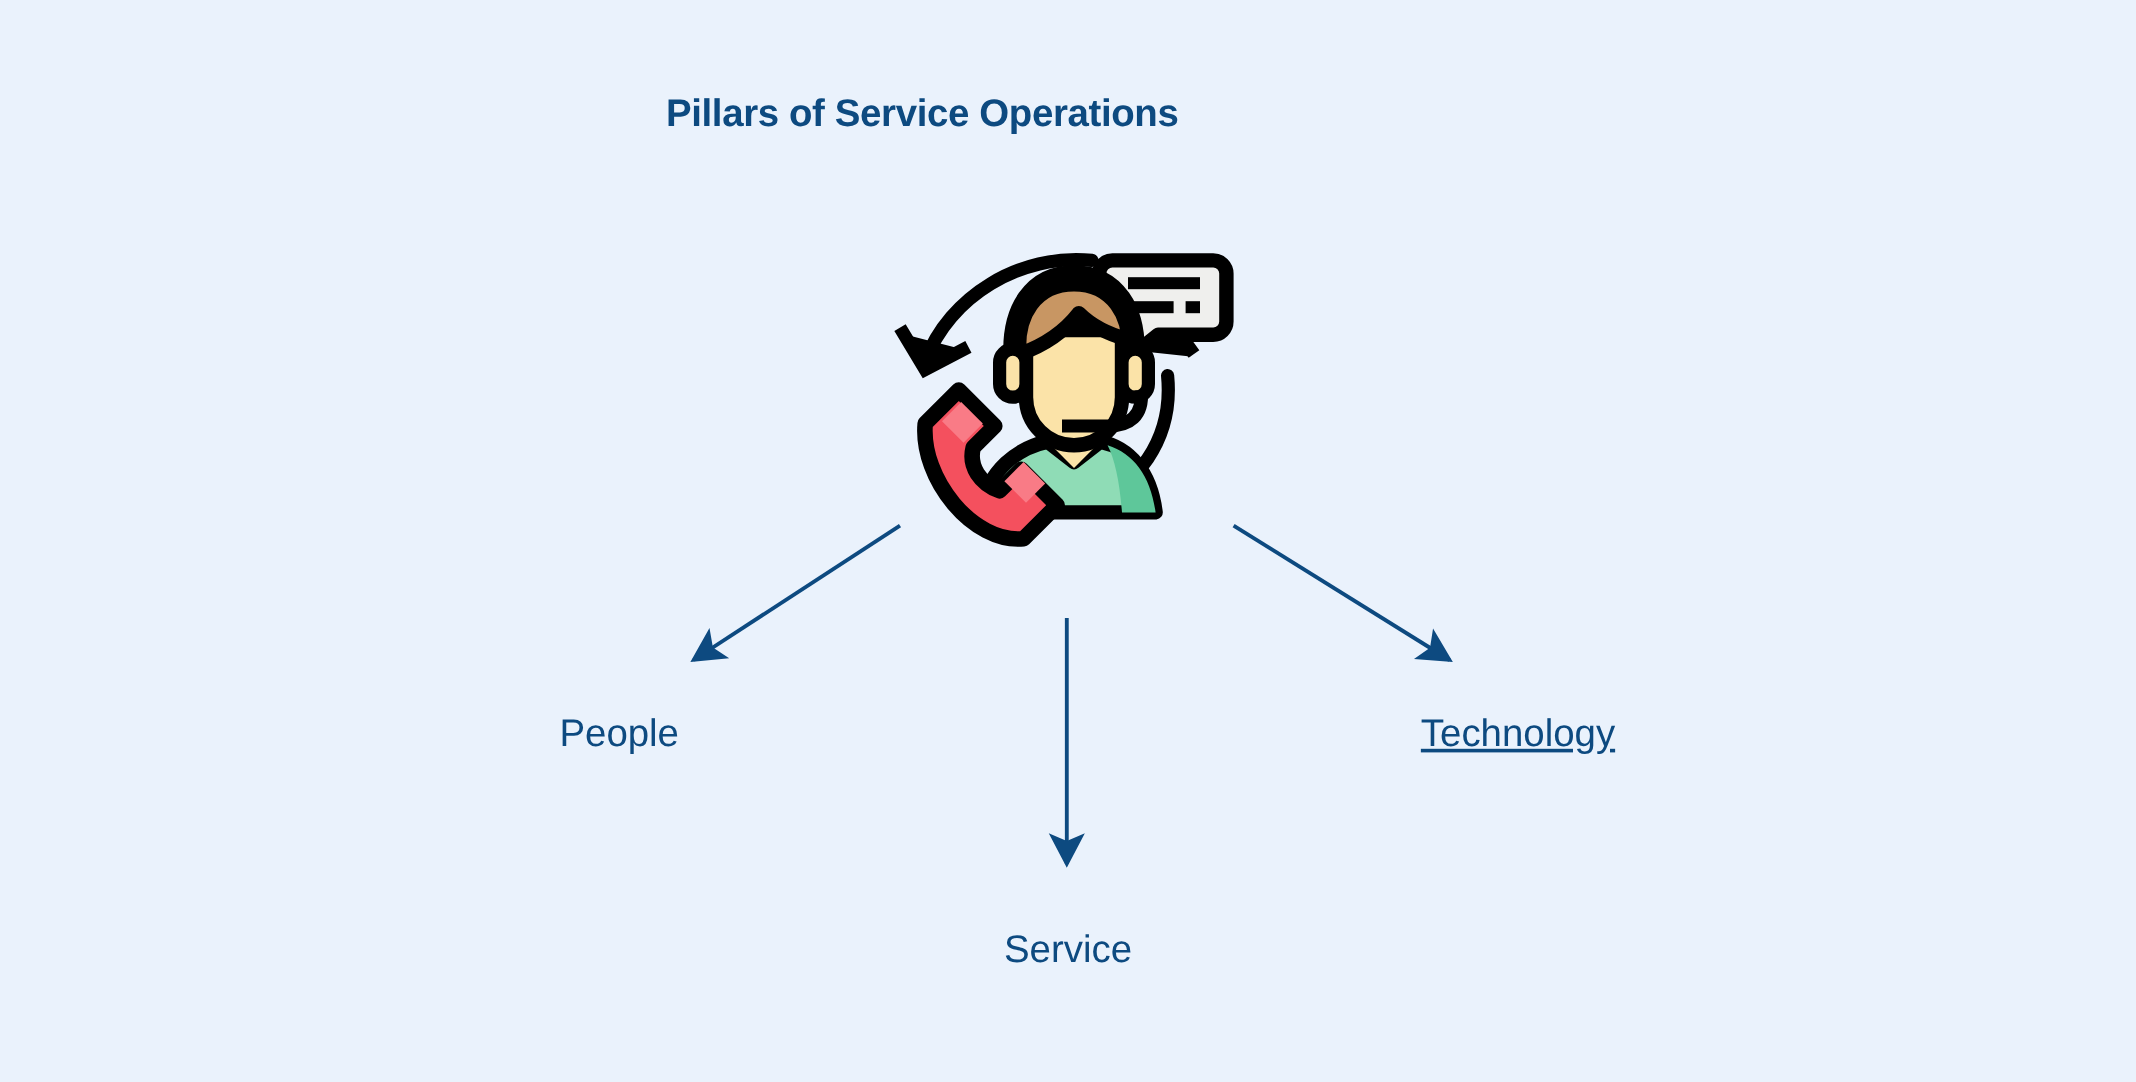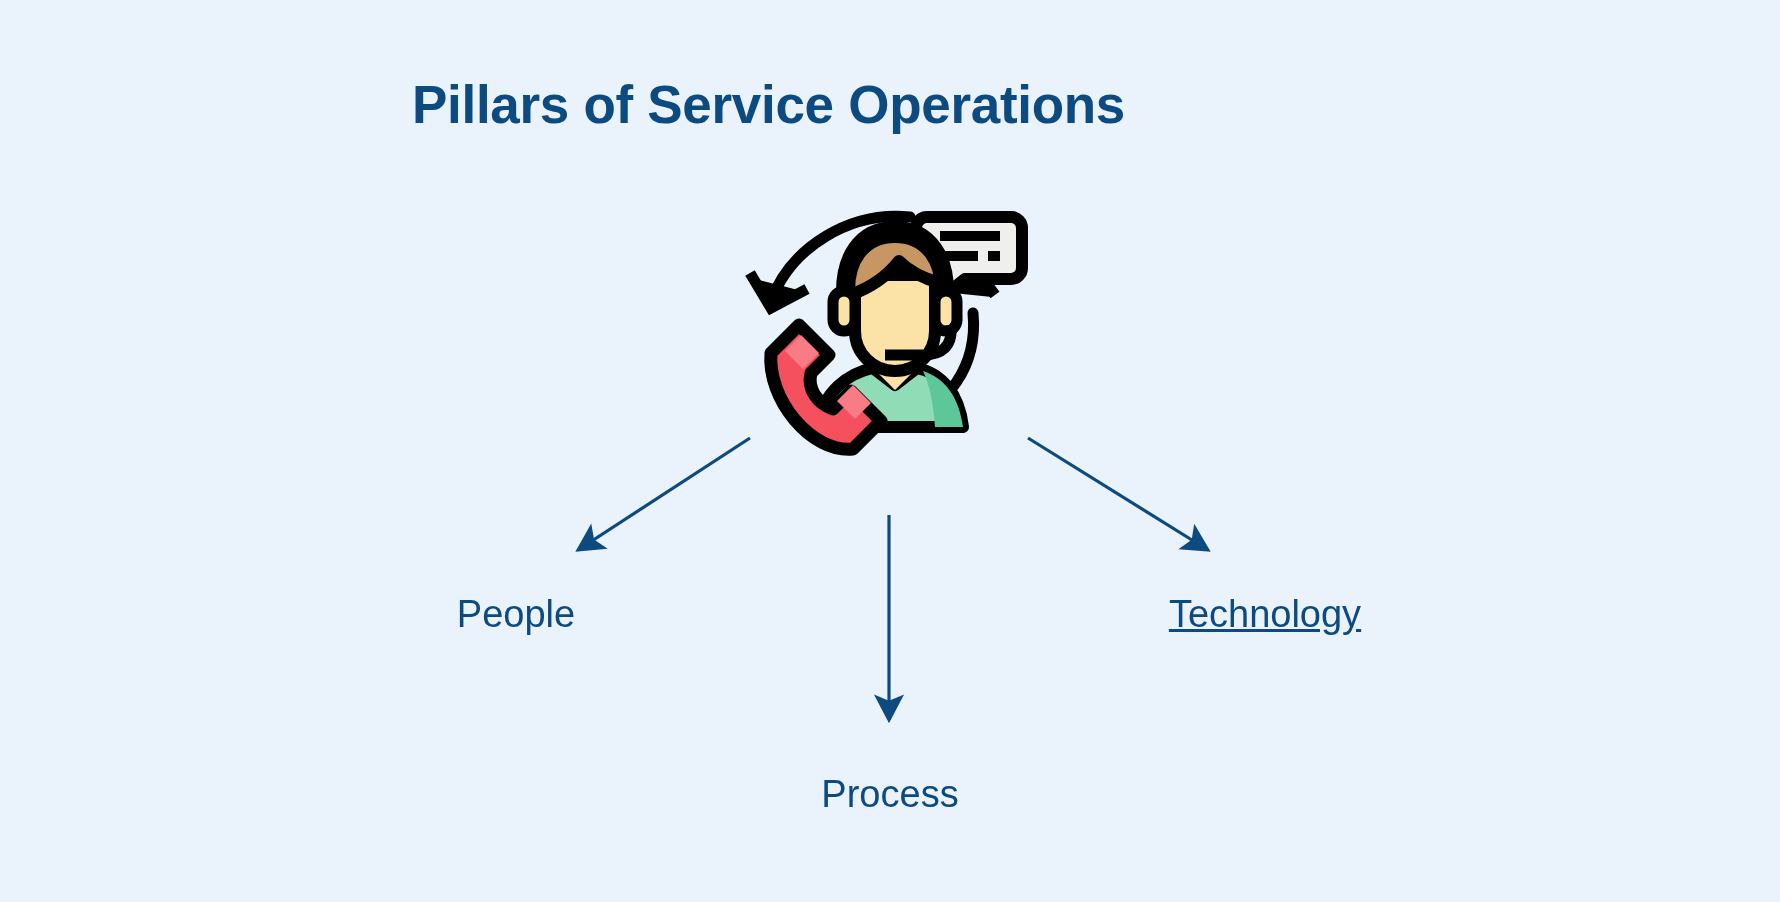--- a/index.html
+++ b/index.html
@@ -19,30 +19,30 @@
     left: 0; top: 0;
     width: 1780px;
     height: 902px;
   }
   .title {
     position: absolute;
     left: 0;
     top: 78px;
     width: 1537px;
     text-align: center;
-    font-size: 53px;
+    font-size: 32px;
     font-weight: bold;
     color: #0d4a80;
     letter-spacing: -0.3px;
     line-height: 1;
     white-space: nowrap;
   }
   .node-label {
     position: absolute;
-    font-size: 38px;
+    font-size: 32px;
     font-weight: 400;
     color: #0d4a80;
     line-height: 1;
     white-space: nowrap;
     letter-spacing: 0px;
   }
   #label-people {
     left: 406px;
     top: 595px;
     width: 220px;
@@ -138,15 +138,15 @@
       <path d="M26,148 L54,120 L84,150 L66,168 C62,184 72,198 88,204 L106,186 L136,216 L108,244 C66,248 22,194 26,148 Z" fill="#f4505e" stroke="#000000" stroke-width="13" stroke-linejoin="round"></path>
       <path d="M40,146 L56,130 L74,148 L58,164 Z" fill="#f97b86"></path>
       <path d="M92,196 L108,180 L126,198 L110,214 Z" fill="#f97b86"></path>
     </g>
 
   </svg>
 </div>
 
 <div class="node-label" id="label-people">People</div>
 
-<div class="node-label" id="label-process">Process</div>
+<div class="node-label" id="label-process">Service</div>
 
 <div class="node-label" id="label-technology">Technology</div>
 
 </body></html>

